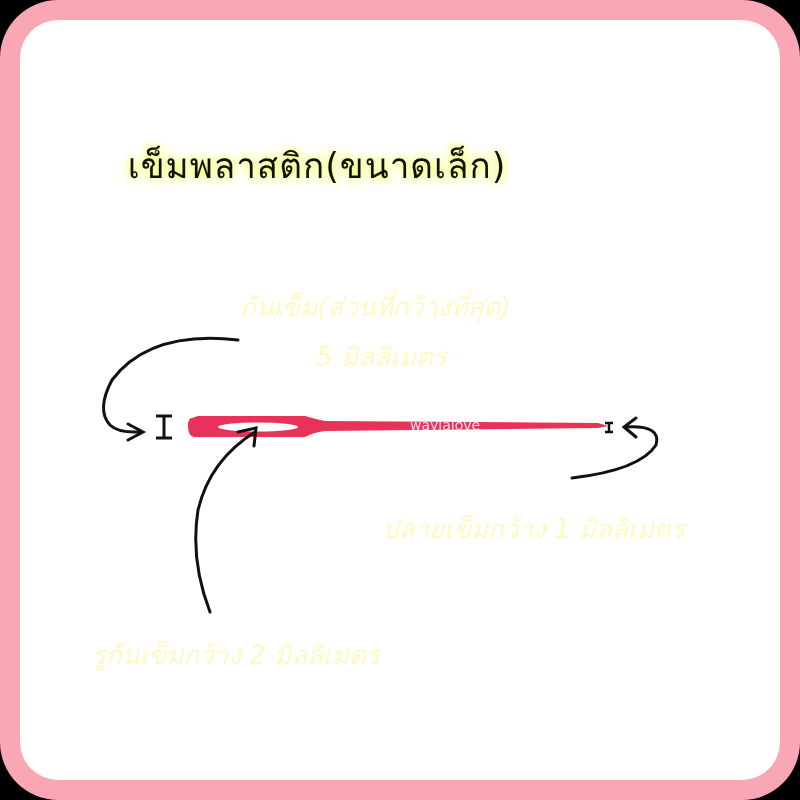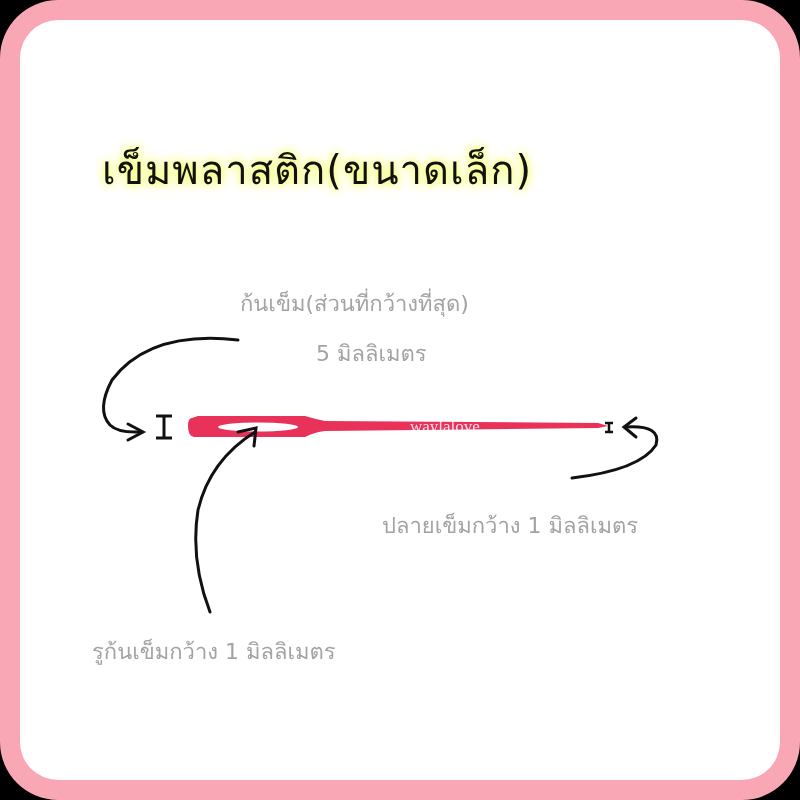--- a/index.html
+++ b/index.html
@@ -1,36 +1,36 @@
 <!DOCTYPE html>
 <html><head>
 <meta charset="utf-8">
 <style>
   html, body { margin:0; padding:0; background:#000; }
   body { width:800px; height:800px; position:relative; overflow:hidden; font-family:"DejaVu Sans", sans-serif; }
   .frame { position:absolute; left:0; top:0; width:800px; height:800px; background:#f9a6b5; border-radius:58px; }
   .inner { position:absolute; left:20px; top:20px; width:760px; height:760px; background:#ffffff; border-radius:38px; }
-  .title { position:absolute; left:0; width:634px; top:138px; text-align:center; font-size:40px; color:#111;
+  .title { position:absolute; left:0; width:634px; top:138px; text-align:center; font-size:35px; color:#111;
            text-shadow: 0 0 6px #f4ff7a, 0 0 10px #f4ff7a, 0 0 14px #f6ff9a; letter-spacing:1px; }
-  .label { position:absolute; color:#a3a3a3; font-size:22px; white-space:nowrap; }
+  .label { position:absolute; color:#fef9c3; font-size:26px; white-space:nowrap;font-style:italic; }
   svg.overlay { position:absolute; left:0; top:0; }
-  .watermark { position:absolute; left:410px; top:417px; font-size:17px; color:rgba(255,255,255,0.85);font-family:Liberation Serif, serif; }
+  .watermark { position:absolute; left:410px; top:417px; font-size:14px; color:rgba(255,255,255,0.85); }
 </style>
 </head>
 <body>
 
 <div class="frame"></div>
 <div class="inner"></div>
 
 <div class="title">เข็มพลาสติก(ขนาดเล็ก)</div>
 
 <div class="label" style="left:240px; top:286px;">ก้นเข็ม(ส่วนที่กว้างที่สุด)</div>
 <div class="label" style="left:316px; top:336px;">5 มิลลิเมตร</div>
 <div class="label" style="left:382px; top:508px;">ปลายเข็มกว้าง 1 มิลลิเมตร</div>
-<div class="label" style="left:92px; top:634px;">รูก้นเข็มกว้าง 1 มิลลิเมตร</div>
+<div class="label" style="left:92px; top:634px;">รูก้นเข็มกว้าง 2 มิลลิเมตร</div>
 
 <svg class="overlay" width="800" height="800" viewBox="0 0 800 800">
 
   <g>
     <path d="M192 418 Q188 418 188 426 Q188 436 194 437 L305 437 Q315 432 325 431 L598 428 L608 426 L598 423 L325 421 Q315 419 305 416 L198 416 Z" fill="#e8325a"></path>
     <ellipse cx="258" cy="427" rx="40" ry="4.5" fill="#ffffff"></ellipse>
   </g>
 
   <g stroke="#111" stroke-width="3" fill="none">
     <line x1="156" y1="416" x2="172" y2="416"></line>

